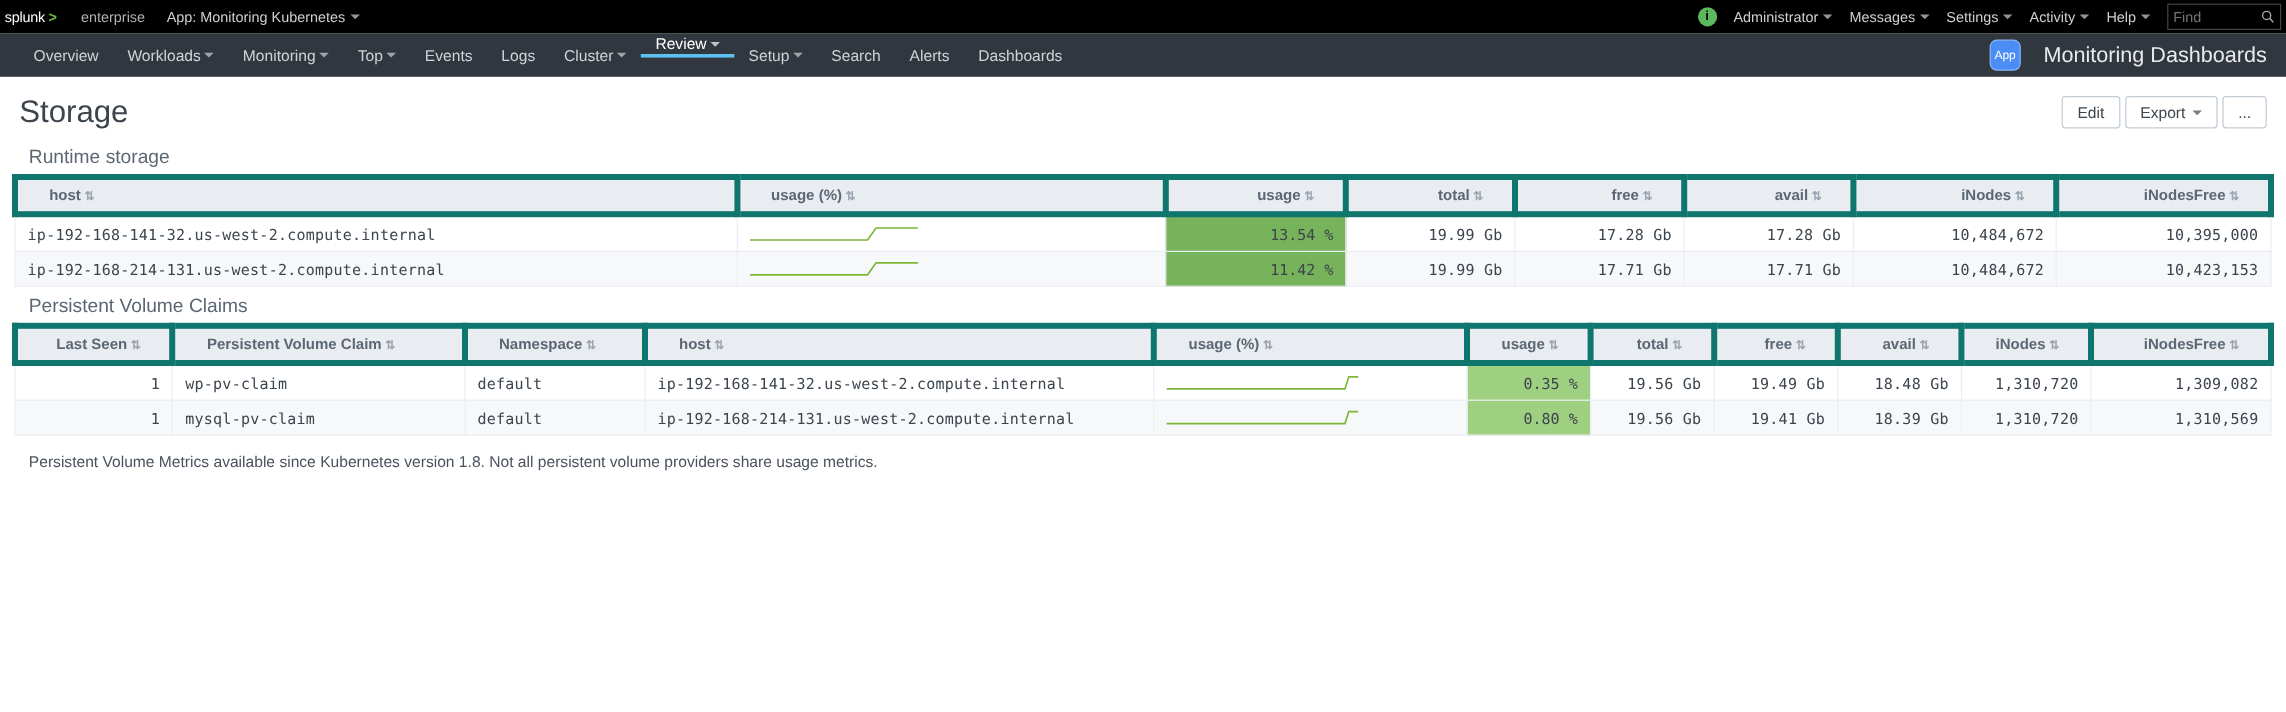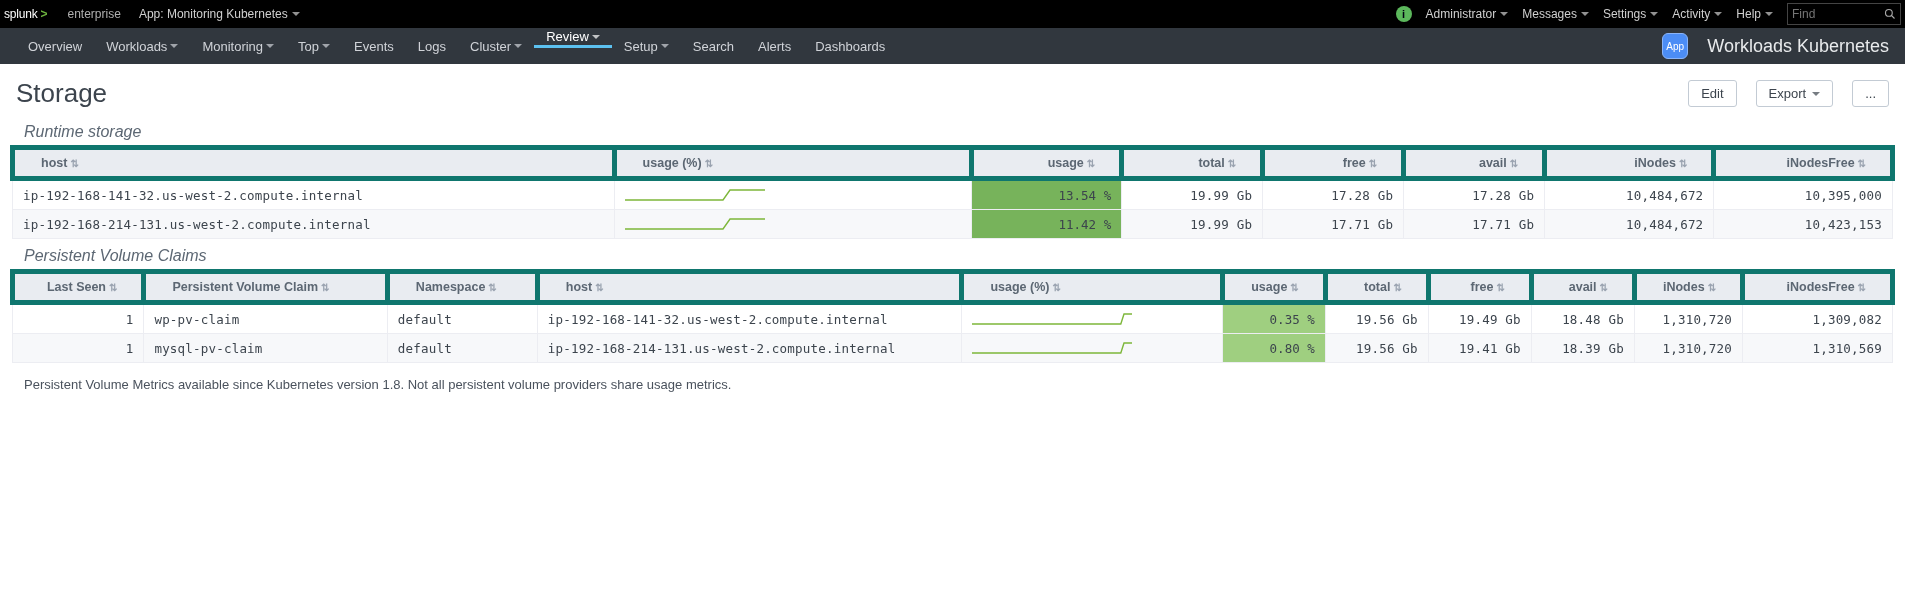--- a/index.html
+++ b/index.html
@@ -17,21 +17,21 @@
   .app-switch { color: #d0d0d0; display: flex; align-items: center; gap: 4px; }
   .spacer { flex: 1; }
   .top-right { display: flex; align-items: center; gap: 14px; }
   .top-item { color: #d0d0d0; display: flex; align-items: center; gap: 4px; cursor: pointer; }
   .info-dot {
     width: 16px; height: 16px; border-radius: 50%; background: #5cb85c;
     display: inline-flex; align-items: center; justify-content: center; color:#001; font-size:11px; font-weight:bold;
   }
   .find-wrap {
     display: flex; align-items: center; border: 1px solid #444; height: 22px;
-    background: #000; padding: 0 4px; width: 114px;
+    background: #000; padding: 0 4px; width: 95px;
   }
   .find-wrap input {
     background: transparent; border: 0; outline: 0; color: #ccc; font-size:12px; width: 60px;
   }
   .mag-icon { width: 12px; height: 12px; fill: #aaa; margin-left: auto; }
 
   .caret-down { display:inline-block; width:0;height:0;border-left:4px solid transparent;border-right:4px solid transparent;border-top:4px solid currentColor; opacity:.7; }
 
   
   .navbar {
@@ -51,29 +51,29 @@
     display: inline-flex; align-items: center; justify-content: center;
     color: #fff; font-size: 10px; margin-right: 19px; border:1px solid #8ab4f8;
   }
   .app-label { font-size: 18px; color: #e8eaec; }
 
   
   .page-head {
     display: flex; align-items: center; padding: 14px 16px 6px 16px;
   }
   .page-title { font-size: 26px; color: #3c444d; font-weight: 400; }
-  .head-actions { margin-left: auto; display: flex; gap: 19px; }
+  .head-actions { margin-left: auto; display: flex; gap: 4px; }
   .btn {
     border: 1px solid #c3cbd4; background: #fff; color: #3c444d;
     padding: 5px 12px; font-size: 13px; border-radius: 3px; cursor: pointer;
     display: inline-flex; align-items: center; gap: 6px;
   }
 
   
-  .section-title { font-size: 16px; color: #5c6773; font-weight: 400; padding: 8px 16px 4px 24px; font-style: italic; }
+  .section-title { font-size: 16px; color: #5c6773; font-weight: 400; padding: 8px 16px 4px 24px; }
 
   
   .tbl { width: calc(100% - 20px); border-collapse: collapse; margin: 0 10px; border: 1px solid #d6d9df; }
   .tbl th {
     background: #e9ecf1; font-weight: 700; color: #5c6773; text-align: left;
     padding: 6px 26px; font-size: 12.5px; border: 5px solid #0f766e;
     white-space: nowrap;
   }
   .tbl th.num, .tbl td.num { text-align: right; }
   .tbl td {
@@ -180,21 +180,21 @@
       </div>
       <div class="nav-item">
         <span>Alerts</span>
       </div>
       <div class="nav-item">
         <span>Dashboards</span>
       </div>
     </div>
   <div class="nav-right">
     <span class="app-badge">App</span>
-    <span class="app-label">Workloads Kubernetes</span>
+    <span class="app-label">Monitoring Dashboards</span>
   </div>
 </div>
 
 <div class="page-head">
   <div class="page-title">Storage</div>
   <div class="head-actions">
     <button class="btn">
         <span>Edit</span>
       </button>
     <button class="btn">

